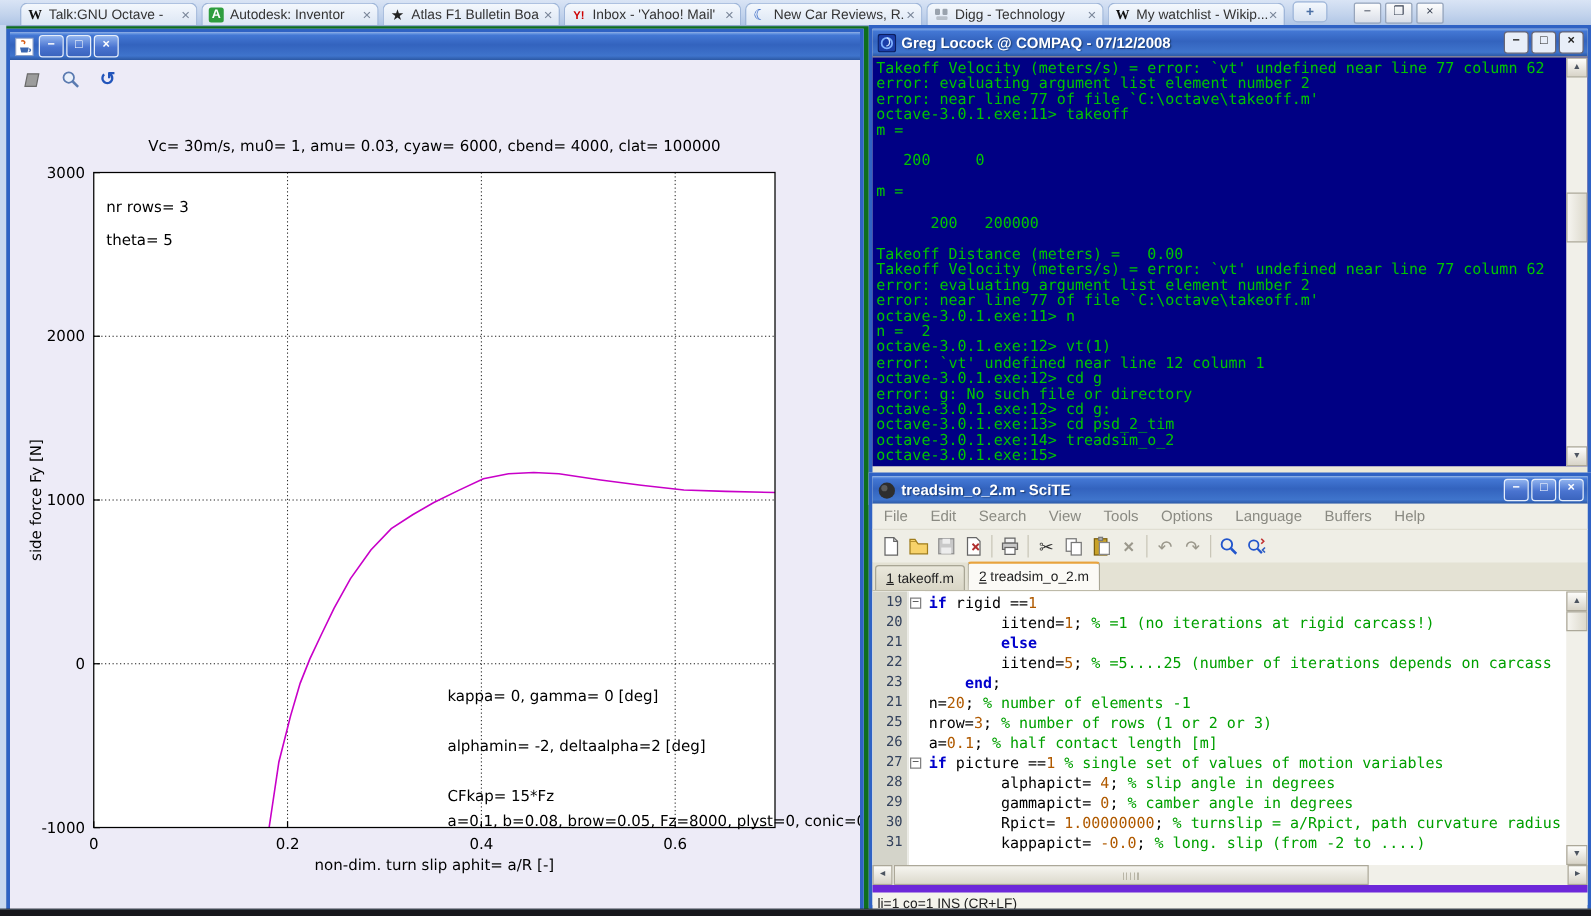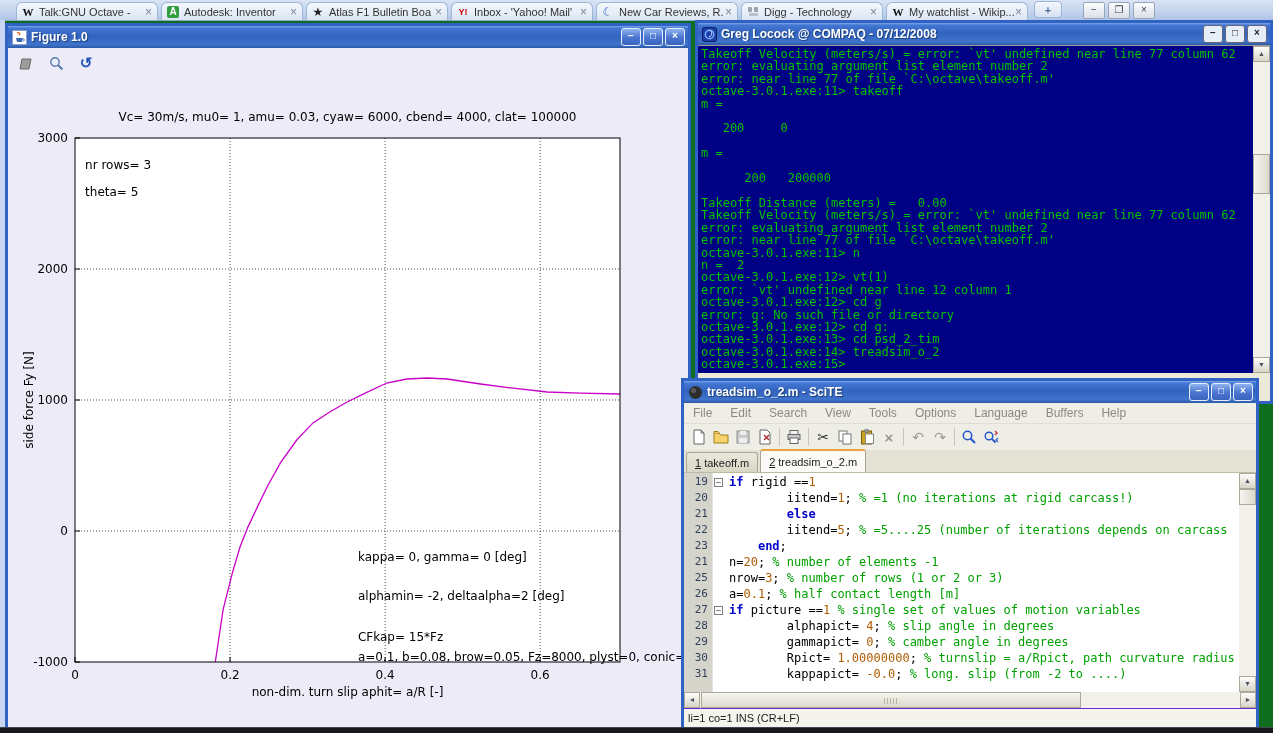--- a/index.html
+++ b/index.html
@@ -57,21 +57,21 @@
   #console{position:relative;width:572px;height:327px;background:#000084;border-top:1px solid #9A9A9A;overflow:hidden;}
   #console pre{margin:0;padding:2px 0 0 3px;color:#00C400;font-family:"DejaVu Sans Mono",monospace;
                font-size:12px;line-height:12.4px;}
   
   .vscroll{position:absolute;right:0;top:0;width:17px;background:#F1F0E9;}
   .sbtn{position:absolute;left:0;width:17px;height:16px;border:1px solid #ACA899;box-sizing:border-box;
         background:linear-gradient(180deg,#FDFDFB,#D8D4C8);color:#4C5460;font-size:7px;text-align:center;line-height:14px;cursor:pointer;}
   .sthumb{position:absolute;left:0;width:17px;border:1px solid #ACA899;box-sizing:border-box;
           background:linear-gradient(90deg,#F6F5F0,#DCD9CC);cursor:grab;}
   
-  #scitewin{left:681px;top:378px;width:578px;height:349px;background:#EFEEE6;}
+  #scitewin{left:695px;top:378px;width:578px;height:349px;background:#EFEEE6;}
   #scitemenu{height:20px;display:flex;align-items:center;gap:0;background:#EFEEE6;border-bottom:1px solid #E0DED2;}
   #scitemenu span{padding:0 9px;font-size:12px;color:#8A8A82;cursor:pointer;}
   #scitetools{height:26px;display:flex;align-items:center;padding-left:4px;background:#EFEEE6;}
   .ticonbtn{width:22px;height:22px;display:flex;align-items:center;justify-content:center;cursor:pointer;}
   .tsep{width:1px;height:18px;background:#C9C6B8;margin:0 3px;}
   .tglyph{font-size:14px;color:#333;}
   .tglyph.dis{color:#9B988C;}
   #scitetabs{height:22px;display:flex;align-items:flex-end;background:#E4E2D4;padding-left:2px;border-bottom:1px solid #BDBAA8;}
   .stab{height:19px;display:flex;align-items:center;padding:0 8px;font-size:11px;color:#222;
         border:1px solid #A9A695;border-bottom:none;border-radius:3px 3px 0 0;margin-right:2px;
@@ -91,21 +91,21 @@
   .sx-c{color:#00A000;}
   .sx-n{color:#B05A00;}
   .sx-d{color:#000;}
   #hscroll{position:relative;width:572px;height:16px;background:#F1F0E9;}
   .hbtn{position:absolute;top:0;width:16px;height:16px;border:1px solid #ACA899;box-sizing:border-box;
         background:linear-gradient(180deg,#FDFDFB,#D8D4C8);color:#4C5460;font-size:7px;text-align:center;line-height:14px;cursor:pointer;}
   #hthumb{position:absolute;top:0;height:16px;border:1px solid #ACA899;box-sizing:border-box;
           background:linear-gradient(180deg,#F6F5F0,#DCD9CC);cursor:grab;}
   .grip{position:absolute;top:5px;left:50%;transform:translateX(-50%);width:14px;height:6px;
         background:repeating-linear-gradient(90deg,#B8B5A6 0 1px,transparent 1px 3px);}
-  #scitestatus{height:18px;background:#F4F3EC;border-top:1px solid #6d28d9;display:flex;align-items:center;
+  #scitestatus{height:18px;background:#F4F3EC;border-top:6px solid #6d28d9;display:flex;align-items:center;
                padding-left:4px;font-size:11px;color:#222;}
   
   #leftgutter{position:absolute;left:0;top:20px;width:5px;height:713px;background:#C9D8F0;}
   #bottomstrip{position:absolute;left:0;top:727px;width:1273px;height:6px;background:#17171C;border-top:1px solid #3E4650;}
   svg{display:block;}
 </style>
 </head>
 <body>
 
 <div id="screen">
@@ -167,21 +167,20 @@
   <div id="figwin" class="xpwin">
     <div class="xptitle">
       <span class="ticon">
         <svg width="15" height="15" viewBox="0 0 15 15">
             <rect x="0.5" y="0.5" width="14" height="14" fill="#fff" stroke="#8CA0C8"></rect>
             <path d="M5 3c2-1 4 1 2 2" fill="none" stroke="#D8601A" stroke-width="1.2"></path>
             <path d="M4 8h7l-1 4H5z" fill="#3A66B0"></path>
             <path d="M11 9c2 0 2 2 0 2" fill="none" stroke="#3A66B0"></path>
           </svg>
       </span>
-      <span class="ttext">Figure 1.0</span>
       <span class="xpbtns">
         <span class="xpbtn">−</span>
         <span class="xpbtn">□</span>
         <span class="xpbtn close">×</span>
       </span>
     </div>
     <div id="figtoolbar">
       <span class="figtool">
         <svg width="17" height="17" viewBox="0 0 17 17">
             <path d="M4 4h9l-2 10H2z" fill="#9C9C9C" stroke="#6A6A6A"></path>

